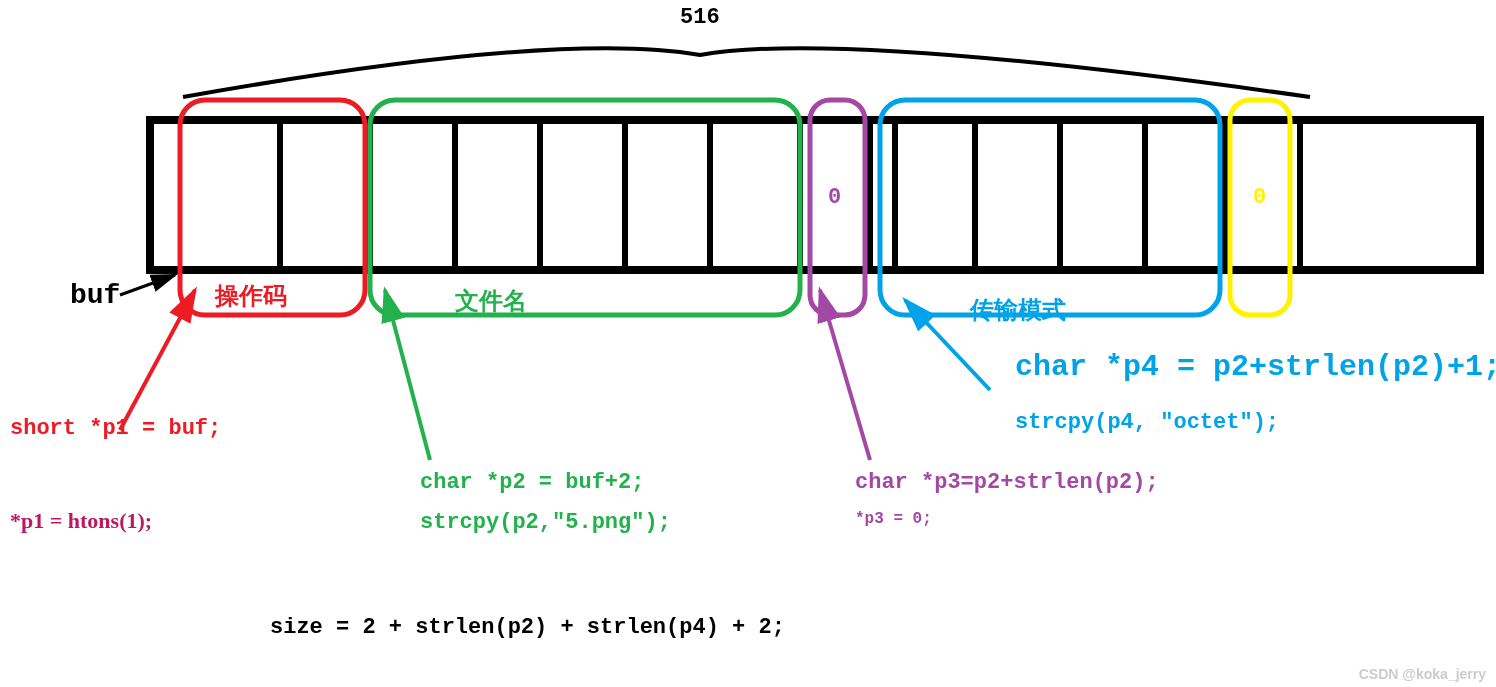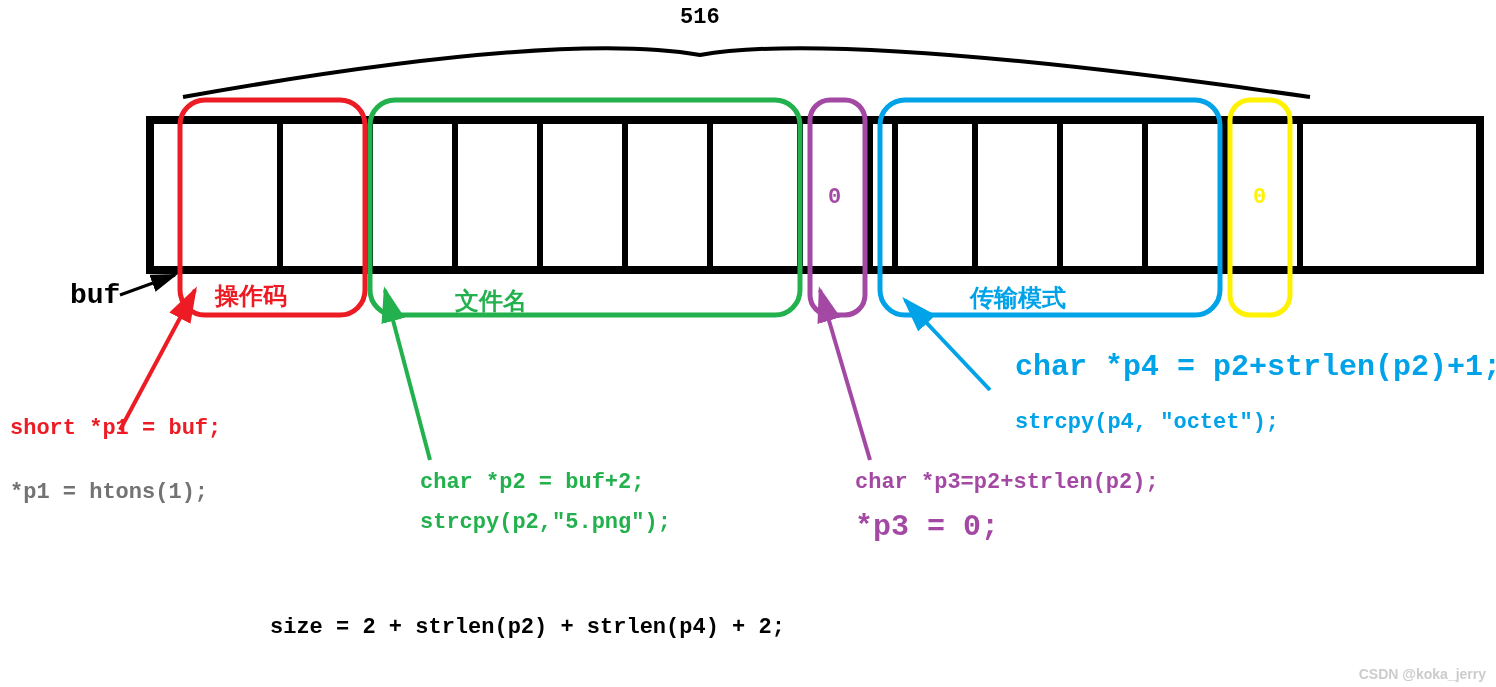--- a/index.html
+++ b/index.html
@@ -92,31 +92,31 @@
 <div class="label" style="left:680px; top:5px; font-size:22px; color:#000;">516</div>
 
 <div class="label" style="left:70px; top:280px; font-size:28px; color:#000;">buf</div>
 
 <div class="label" style="left:215px; top:280px; font-size:24px; color:#ed1c24; font-family:Liberation Sans, sans-serif;text-align:right;">操作码</div>
 
 <div class="label" style="left:455px; top:285px; font-size:24px; color:#22b14c; font-family:Liberation Serif, serif;">文件名</div>
 
 <div class="label" style="left:828px; top:185px; font-size:22px; color:#a349a4;">0</div>
 
-<div class="label" style="left:970px; top:282px; font-size:24px; color:#00a2e8; font-family:Liberation Serif, serif;">传输模式</div>
+<div class="label" style="left:970px; top:294px; font-size:24px; color:#00a2e8; font-family:Liberation Serif, serif;">传输模式</div>
 
 <div class="label" style="left:1253px; top:185px; font-size:22px; color:#fff200;">0</div>
 
 <div class="label" style="left:10px; top:416px; font-size:22px; color:#ed1c24;">short *p1 = buf;</div>
-<div class="label" style="left:10px; top:480px; font-size:22px; color:#737373;">*p1 = htons(1);</div>
+<div class="label" style="left:10px; top:508px; font-size:22px; color:#be185d;font-family:Liberation Serif, serif;">*p1 = htons(1);</div>
 
 <div class="label" style="left:420px; top:470px; font-size:22px; color:#22b14c;">char *p2 = buf+2;</div>
 <div class="label" style="left:420px; top:510px; font-size:22px; color:#22b14c;">strcpy(p2,"5.png");</div>
 
 <div class="label" style="left:855px; top:470px; font-size:22px; color:#a349a4;">char *p3=p2+strlen(p2);</div>
-<div class="label" style="left:855px; top:510px; font-size:30px; color:#a349a4;">*p3 = 0;</div>
+<div class="label" style="left:855px; top:510px; font-size:16px; color:#a349a4;">*p3 = 0;</div>
 
 <div class="label" style="left:1015px; top:350px; font-size:30px; color:#00a2e8;">char *p4 = p2+strlen(p2)+1;</div>
 <div class="label" style="left:1015px; top:410px; font-size:22px; color:#00a2e8;">strcpy(p4, "octet");</div>
 
 <div class="label" style="left:270px; top:615px; font-size:22px; color:#000;">size = 2 + strlen(p2) + strlen(p4) + 2;</div>
 
 <div class="watermark">CSDN @koka_jerry</div>
 
 </body></html>

